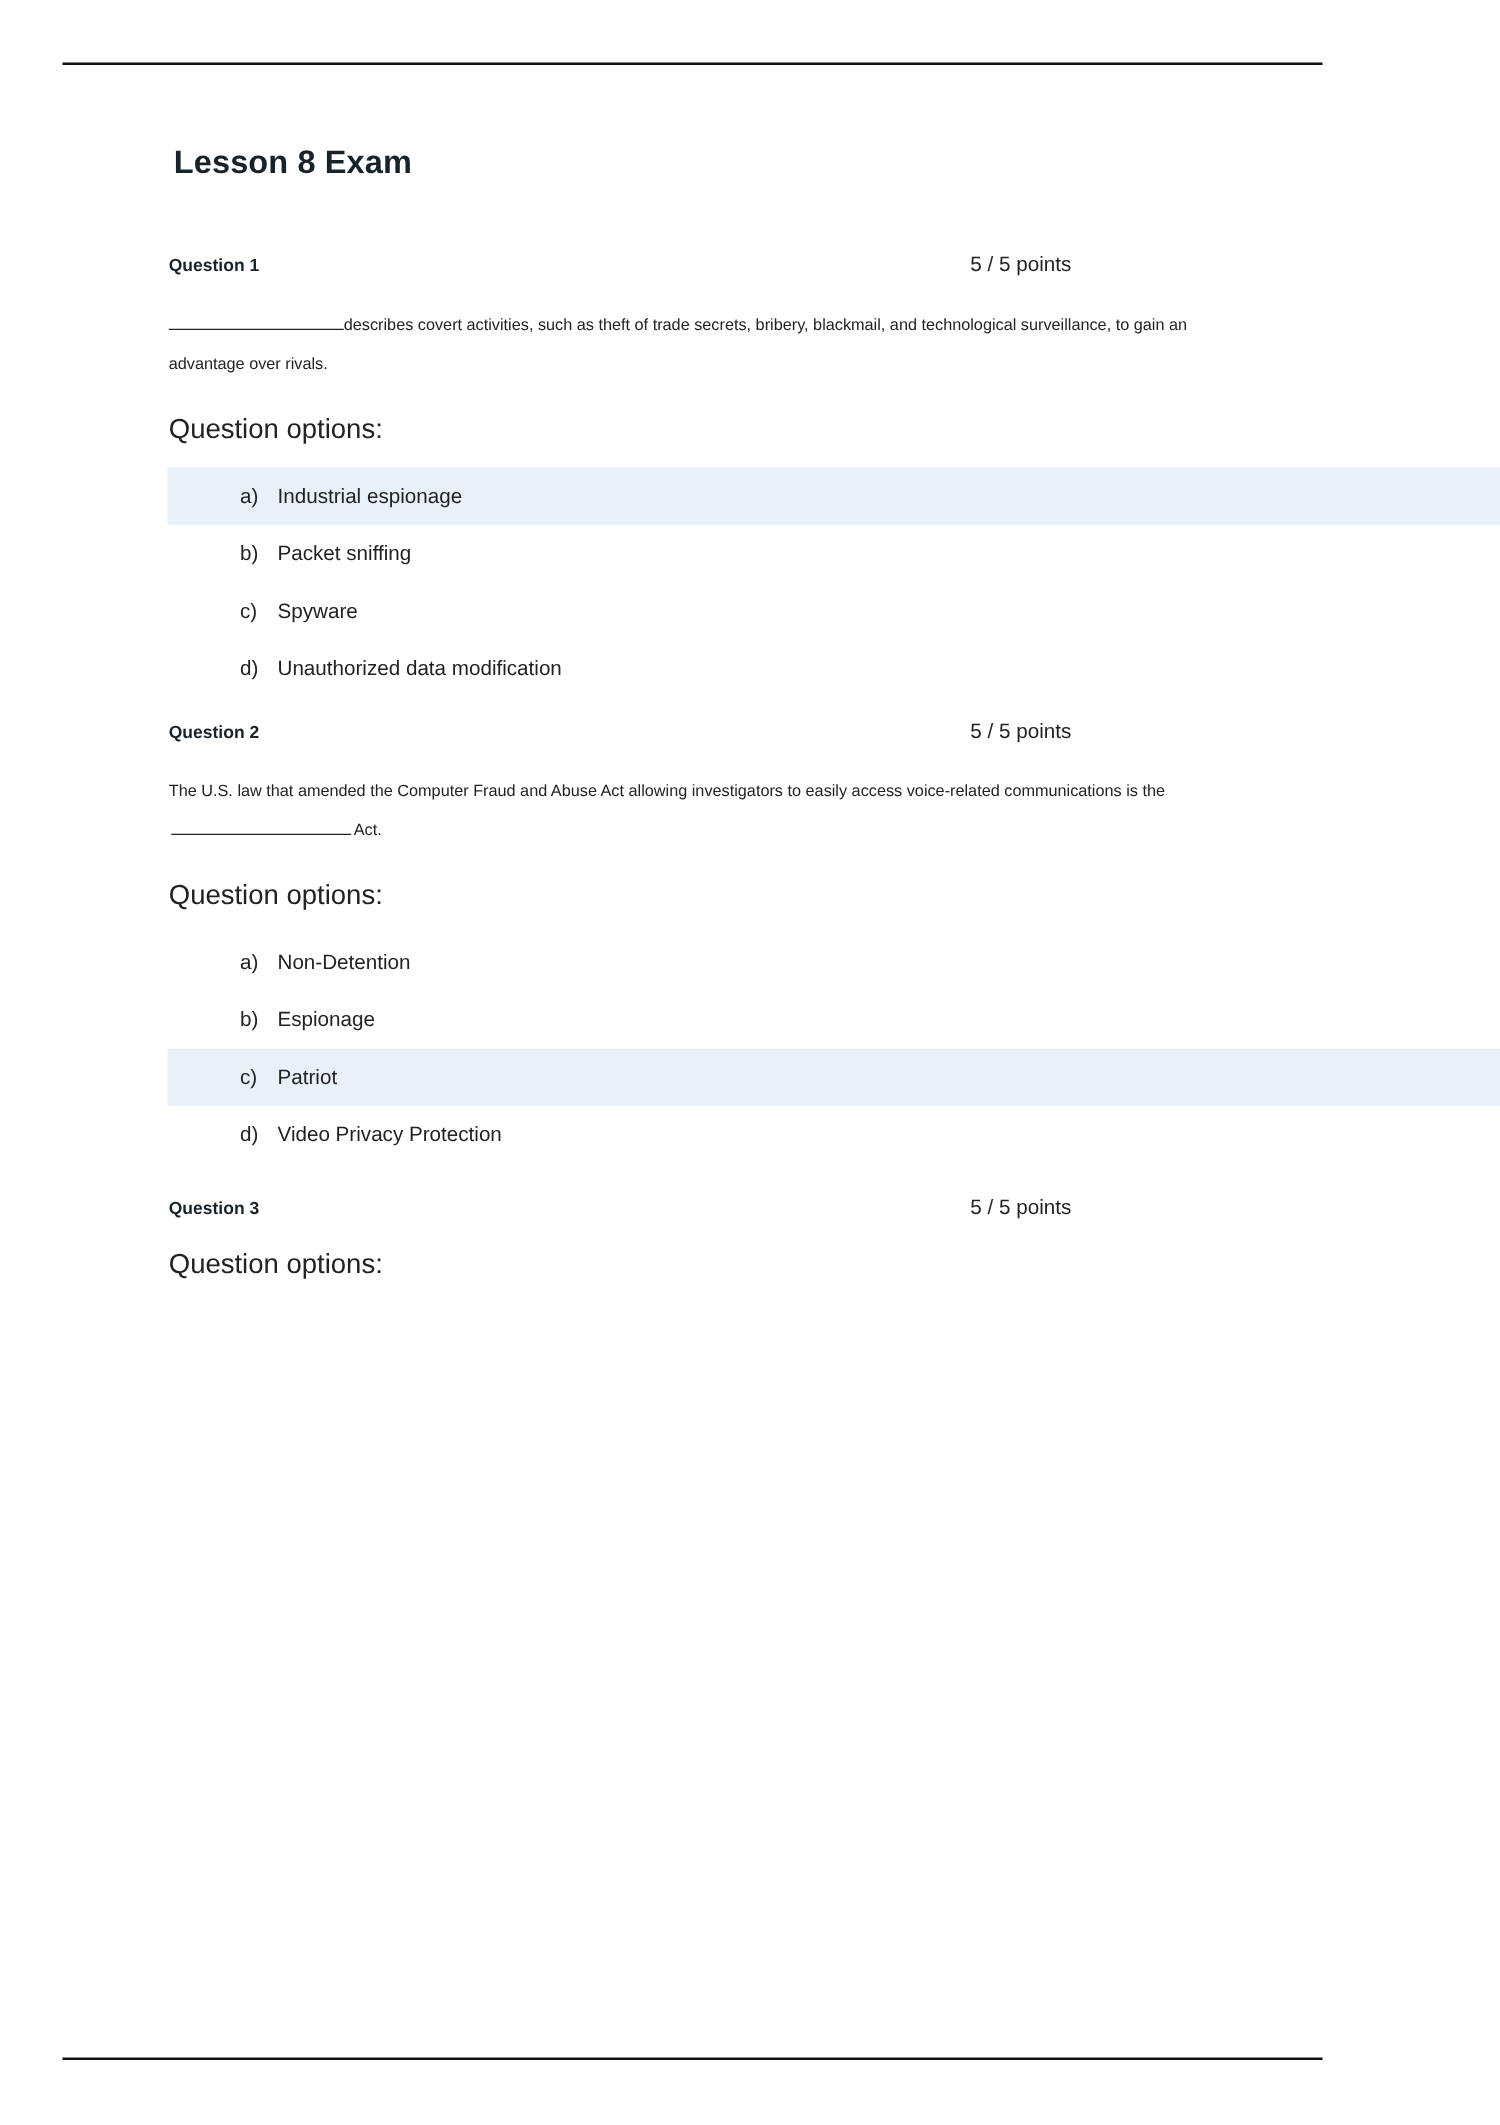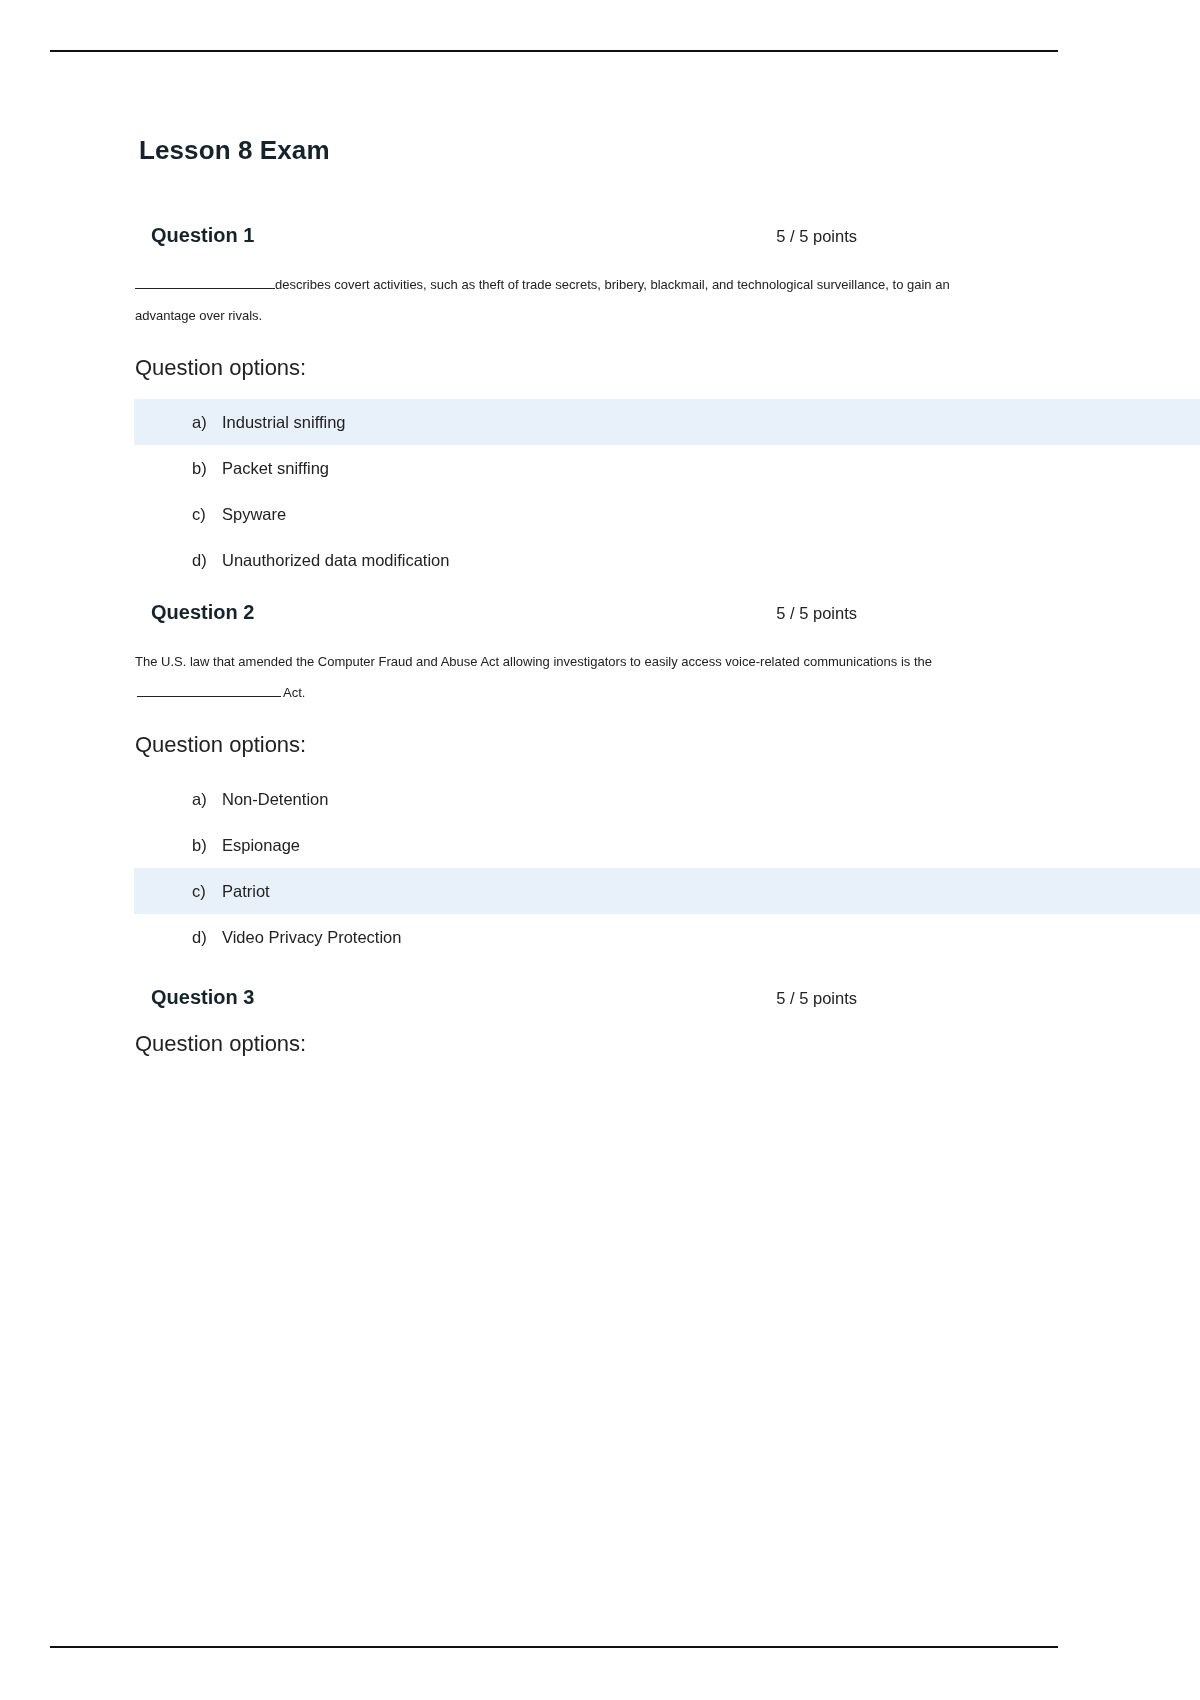--- a/index.html
+++ b/index.html
@@ -26,43 +26,42 @@
     width: 1008px;
     height: 0;
     border-top: 2px solid #111;
   }
   .rule-top { top: 50px; }
   .rule-bottom { top: 1646px; }
 
   .content {
     position: absolute;
     left: 135px;
-    top: 135px;
+    top: 114px;
     width: 1000px;
   }
 
   .doc-title {
     font-size: 26px;
     font-weight: bold;
     color: #17232b;
     letter-spacing: 0.1px;
     margin: 0 0 58px 4px;
   }
 
   .q-header {
     display: flex;
     align-items: baseline;
     width: 722px;
     margin-bottom: 22px;
   }
   .q-label {
-    font-size: 20px;
+    font-size: 14px;
     font-weight: bold;
     color: #17232b;
-    margin-left: 16px;
   }
   .q-points {
     margin-left: auto;
     font-size: 16.5px;
     color: #222;
     font-weight: normal;
   }
 
   .q-stem {
     font-size: 13px;
@@ -125,21 +124,21 @@
     <div class="q-block q1">
       <div class="q-header">
         <span class="q-label">Question 1</span>
         <span class="q-points">5 / 5 points</span>
       </div>
       <div class="q-stem"><span class="blank blank-lead"></span><span>describes covert activities, such as theft of trade secrets, bribery, blackmail, and technological surveillance, to gain an advantage over rivals.</span></div>
       <div class="opts-label">Question options:</div>
 
       <div class="option selected">
         <span class="opt-letter">a)</span>
-        <span class="opt-text">Industrial sniffing</span>
+        <span class="opt-text">Industrial espionage</span>
       </div>
       <div class="option">
         <span class="opt-letter">b)</span>
         <span class="opt-text">Packet sniffing</span>
       </div>
       <div class="option">
         <span class="opt-letter">c)</span>
         <span class="opt-text">Spyware</span>
       </div>
       <div class="option">

